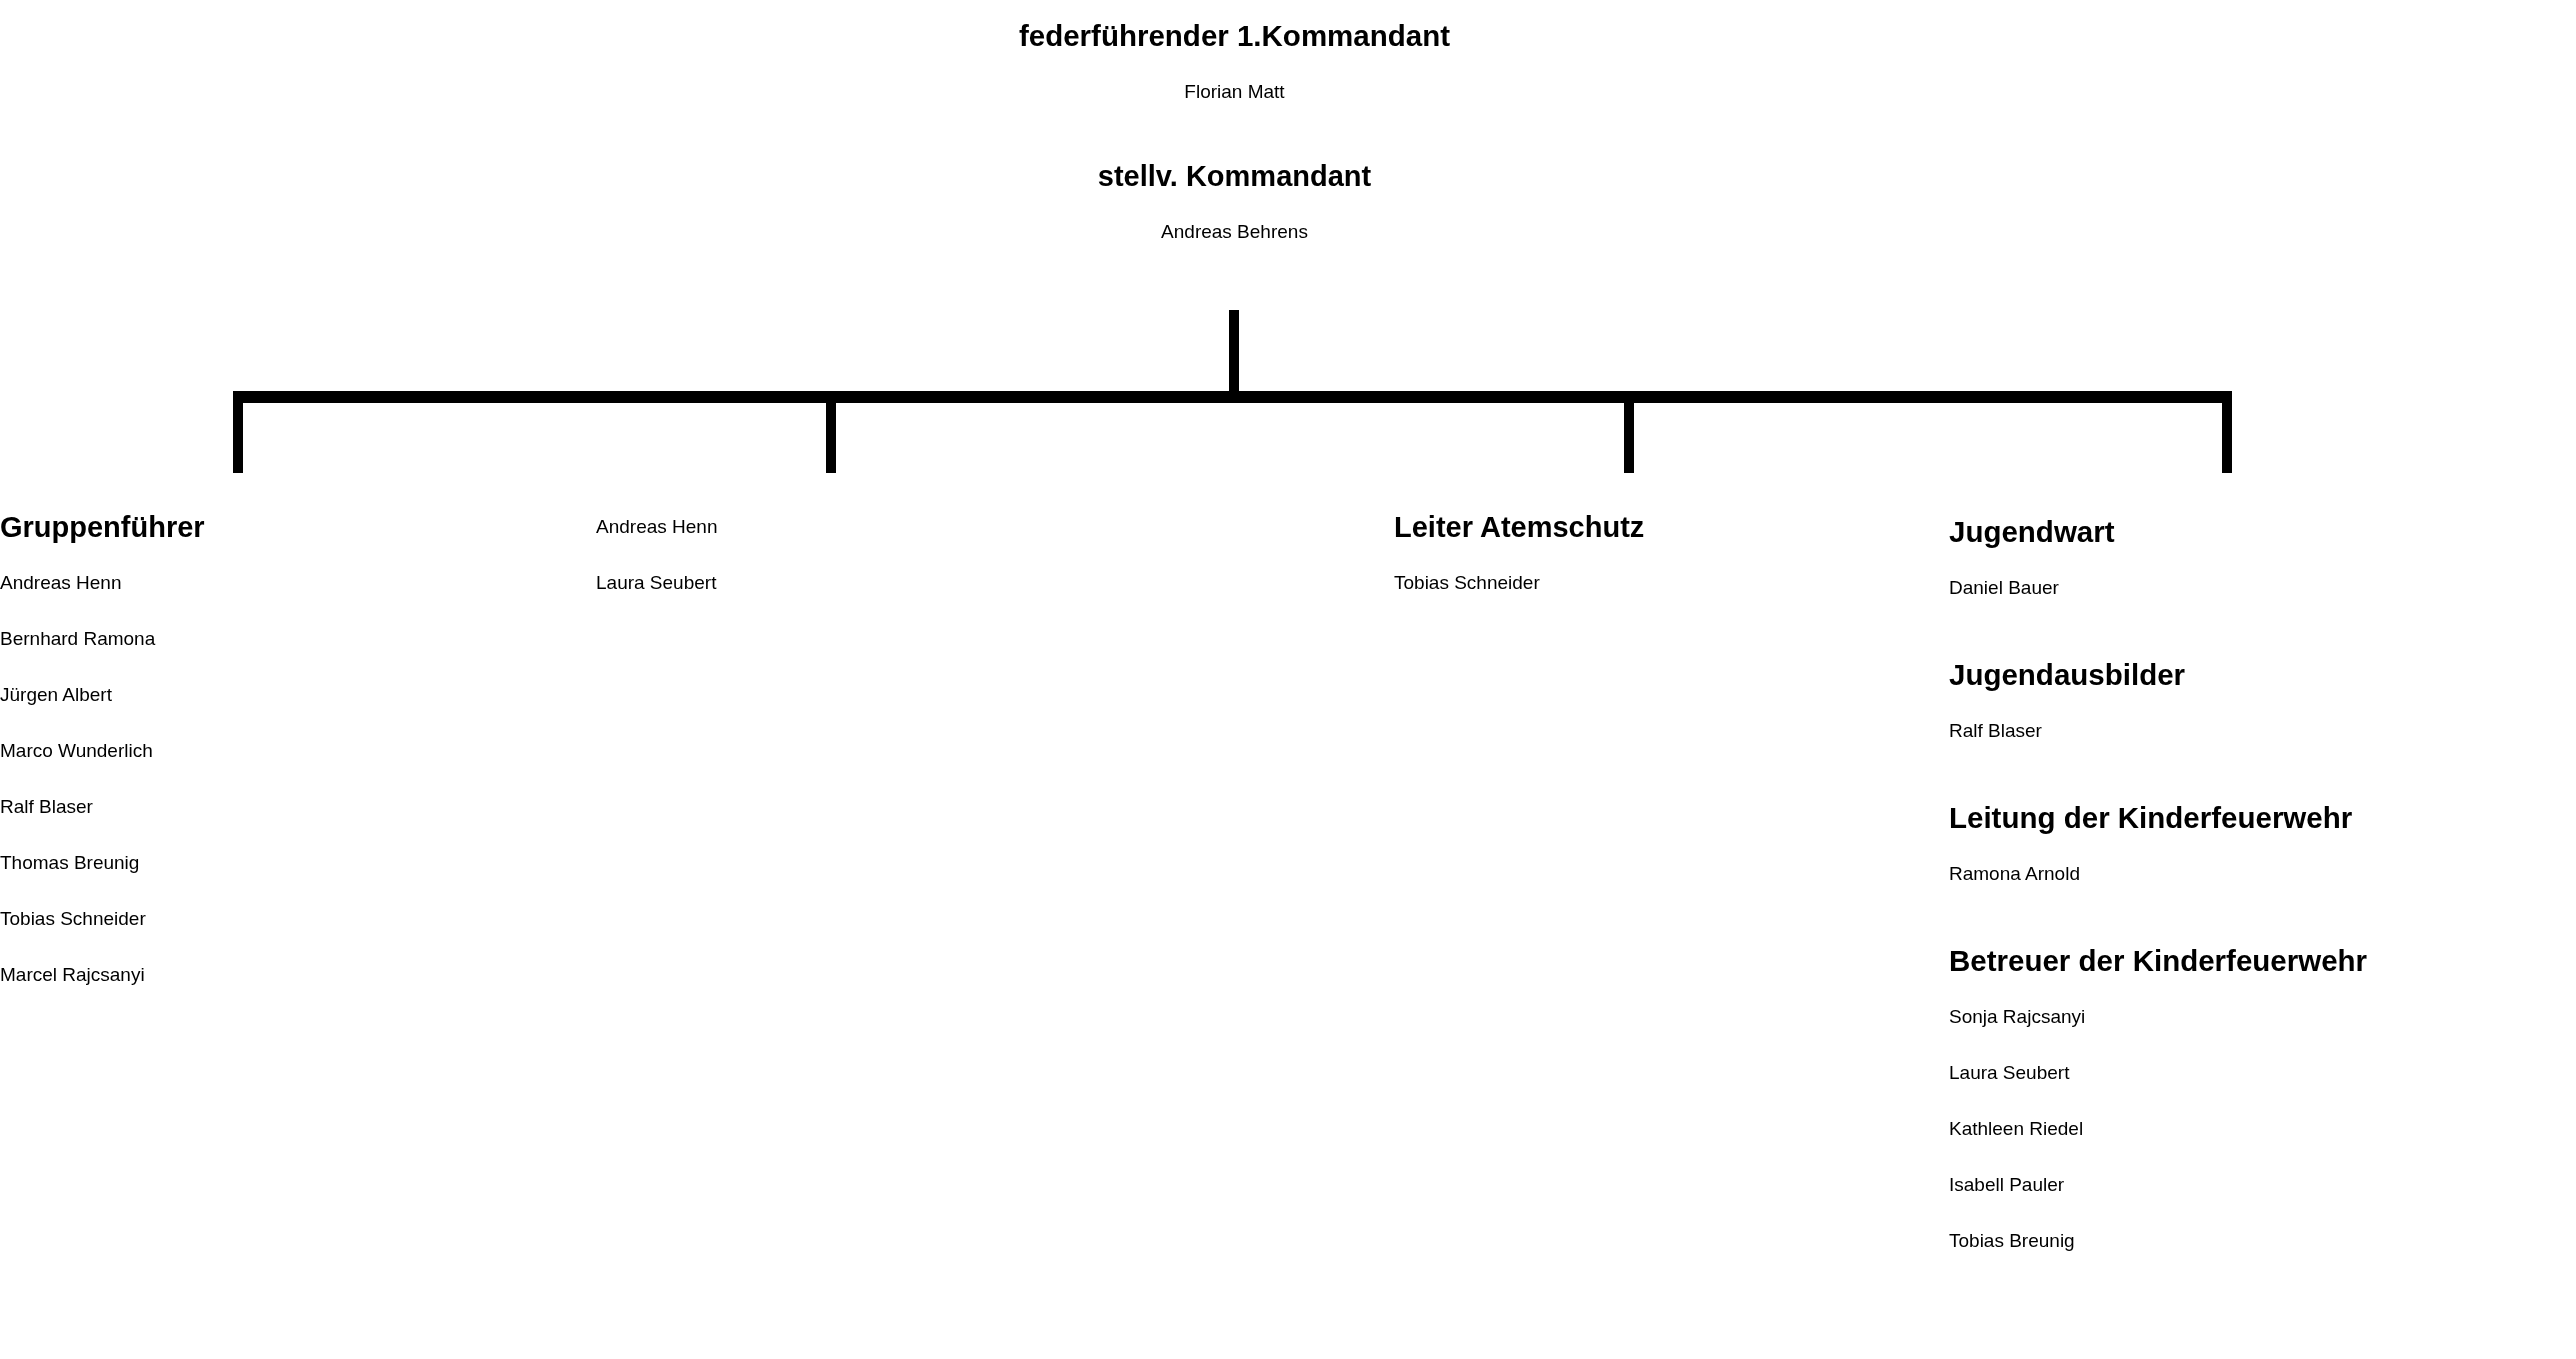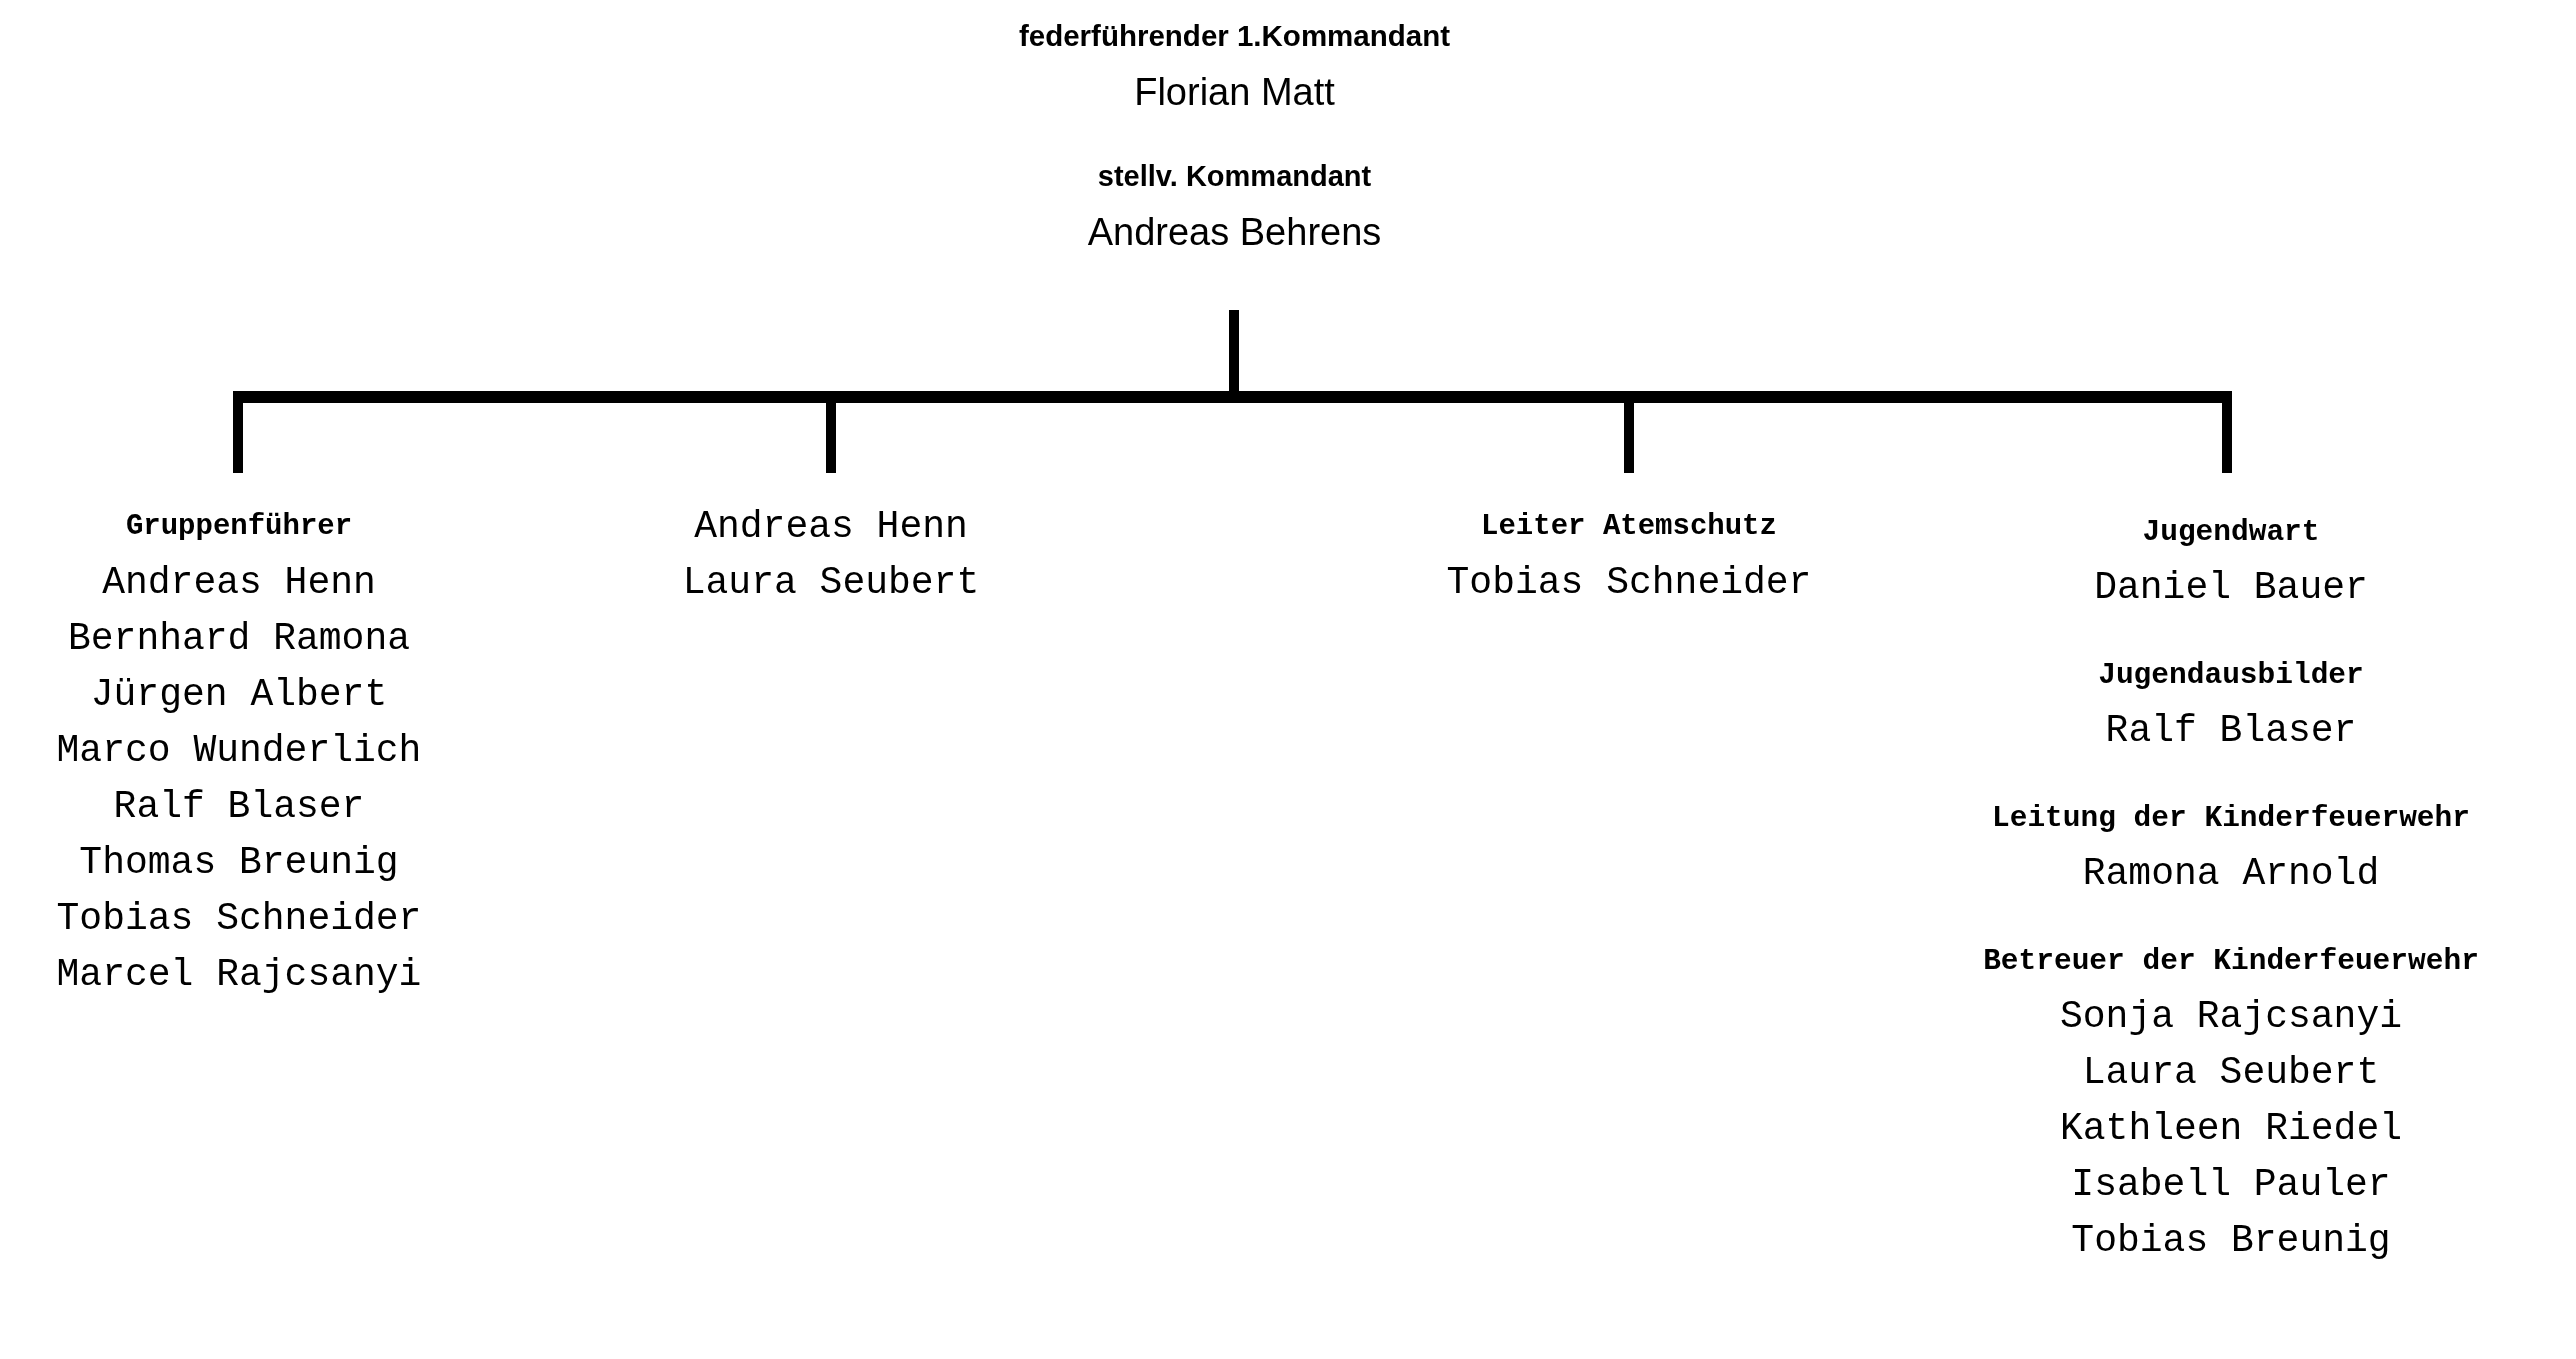--- a/index.html
+++ b/index.html
@@ -31,21 +31,21 @@
   }
 
   .role-title {
     font-weight: bold;
     font-size: 29px;
     line-height: 56px;
   }
 
   .person {
     font-weight: normal;
-    font-size: 38px;
+    font-size: 19px;
     line-height: 56px;
   }
 
   .spacer {
     height: 31px;
     line-height: 31px;
   }
 
   
   #root-node {
@@ -85,22 +85,20 @@
   }
   #connector-drop-1 { left: 233px; }
   #connector-drop-2 { left: 826px; }
   #connector-drop-3 { left: 1624px; }
   #connector-drop-4 { left: 2222px; }
 
   
   .branch {
     position: absolute;
     top: 499px;
-    text-align: center;
-    font-family: Liberation Mono, monospace;
   }
   #branch-gruppenfuehrer {
     left: 0px;
     width: 478px;
   }
   #branch-geraetewart {
     left: 596px;
     width: 470px;
   }
   #branch-atemschutz {

